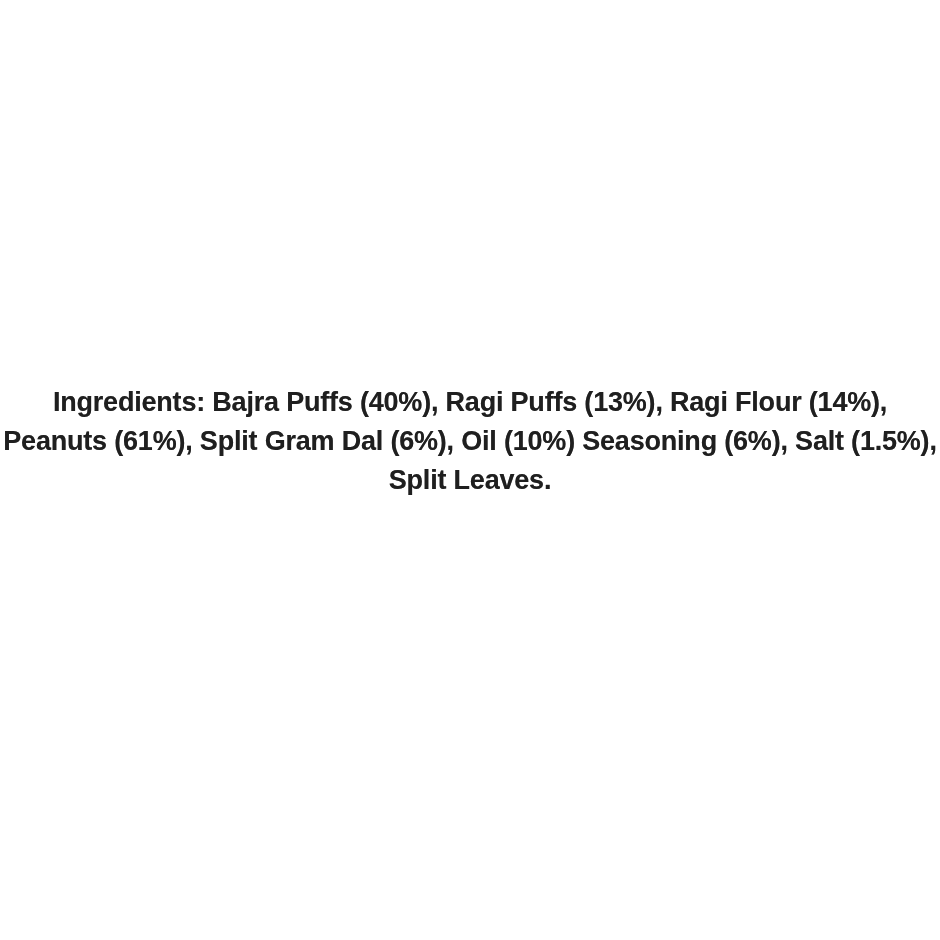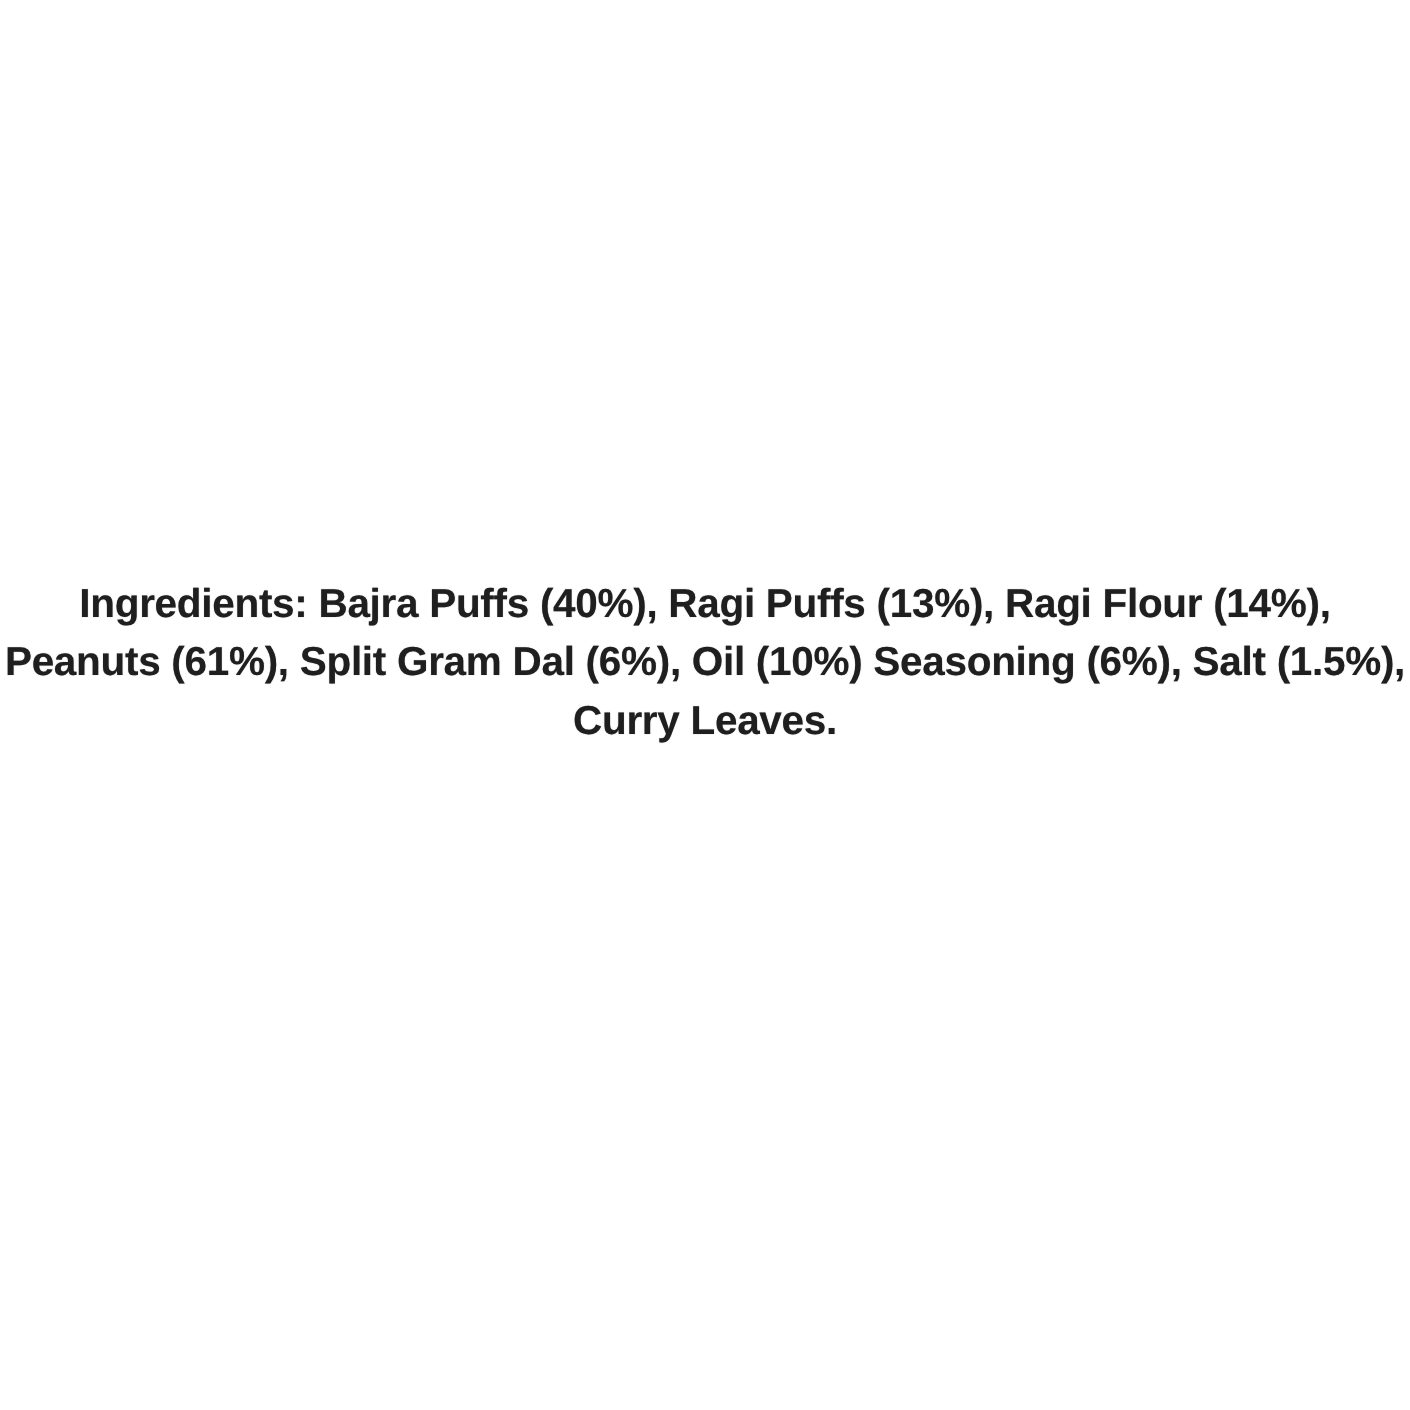--- a/index.html
+++ b/index.html
@@ -39,15 +39,15 @@
     text-shadow: 0 0 0.6px rgba(30,30,30,0.55);
   }
 </style>
 </head>
 <body>
 
 <div class="canvas">
   <div class="ingredients-block">
     <span class="ingredients-line">Ingredients: Bajra Puffs (40%), Ragi Puffs (13%), Ragi Flour (14%),</span>
     <span class="ingredients-line">Peanuts (61%), Split Gram Dal (6%), Oil (10%) Seasoning (6%), Salt (1.5%),</span>
-    <span class="ingredients-line">Curry Leaves.</span>
+    <span class="ingredients-line">Split Leaves.</span>
   </div>
 </div>
 
 </body></html>

